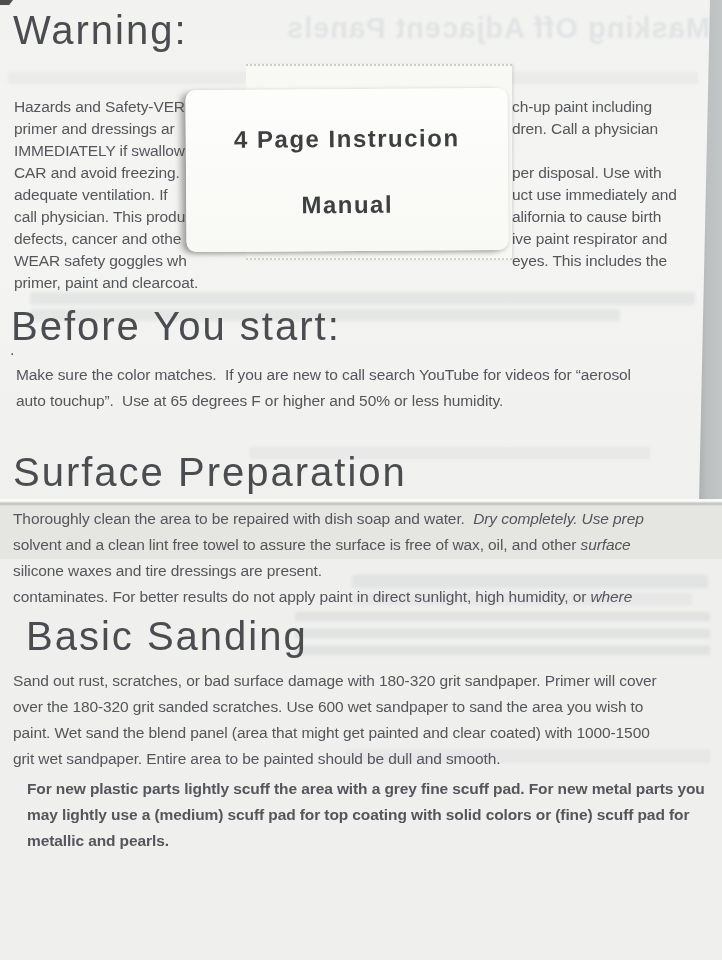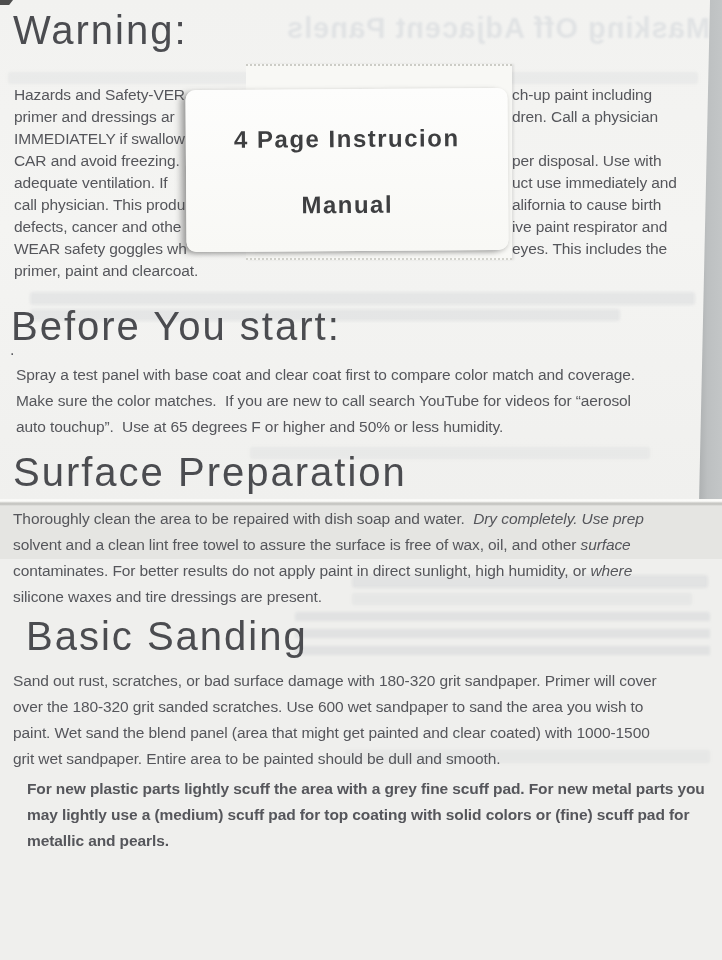--- a/index.html
+++ b/index.html
@@ -28,21 +28,21 @@
     line-height:1.1; color:var(--heading_ink,#4b4c50); white-space:pre;}
   .h-warning{top:8px; left:13px;}
   .h-before{top:304px; left:11px;}
   .h-surface{top:450px; left:13px;}
   .h-sanding{top:614px; left:26px;}
   .stray{position:absolute; left:10px; top:341px; z-index:4; font-size:16px; color:#5a5b60;}
   
   .para{position:absolute; z-index:4; font-size:15.5px; letter-spacing:-.1px;}
   .tline{height:26px; line-height:26px; white-space:pre;}
   .it{font-style:italic;}
-  .warn-para{position:absolute; z-index:4; left:14px; top:84px; width:708px; font-size:15.5px; letter-spacing:-.1px;}
+  .warn-para{position:absolute; z-index:4; left:14px; top:96px; width:708px; font-size:15.5px; letter-spacing:-.1px;}
   .gline{position:relative; height:22px;}
   .gl{position:absolute; left:0; top:0; line-height:22px; white-space:pre;}
   .gr{position:absolute; left:498px; top:0; line-height:22px; white-space:pre;}
   .p-before{left:16px; top:362px; width:700px;}
   .p-surface{left:13px; top:506px; width:705px;}
   .p-sanding{left:13px; top:668px; width:705px;}
   .p-plastic{left:27px; top:776px; width:690px;font-weight:bold;}
   
   .backing{position:absolute; left:246px; top:64px; width:266px; height:192px; z-index:5;
     background:#f8f8f5; border-top:2px dotted #ccccc6; border-bottom:2px dotted #d2d2cc;
@@ -118,31 +118,30 @@
       </div>
       <div class="gline">
         <span class="gl">primer, paint and clearcoat.</span>
         <span class="gr"></span>
       </div>
     </div>
 
   <h1 class="h h-before">Before You start:</h1>
   <div class="stray">.</div>
   <div class="para p-before">
-      <div class="tline">Spray a test panel with base coat and clear coat first to compare color match and coverage.</div>
       <div class="tline">Make sure the color matches.  If you are new to call search YouTube for videos for “aerosol</div>
       <div class="tline">auto touchup”.  Use at 65 degrees F or higher and 50% or less humidity.</div>
     </div>
 
   <h1 class="h h-surface">Surface Preparation</h1>
   <div class="para p-surface">
       <div class="tline"><span>Thoroughly clean the area to be repaired with dish soap and water.  </span><span class="it">Dry completely. Use prep</span></div>
       <div class="tline"><span>solvent and a clean lint free towel to assure the surface is free of wax, oil, and other </span><span class="it">surface</span></div>
+      <div class="tline"><span>silicone waxes and tire dressings are present.</span></div>
       <div class="tline"><span>contaminates. For better results do not apply paint in direct sunlight, high humidity, or </span><span class="it">where</span></div>
-      <div class="tline"><span>silicone waxes and tire dressings are present.</span></div>
     </div>
 
   <h1 class="h h-sanding">Basic Sanding</h1>
   <div class="para p-sanding">
       <div class="tline">Sand out rust, scratches, or bad surface damage with 180-320 grit sandpaper. Primer will cover</div>
       <div class="tline">over the 180-320 grit sanded scratches. Use 600 wet sandpaper to sand the area you wish to</div>
       <div class="tline">paint. Wet sand the blend panel (area that might get painted and clear coated) with 1000-1500</div>
       <div class="tline">grit wet sandpaper. Entire area to be painted should be dull and smooth.</div>
     </div>
   <div class="para p-plastic">

